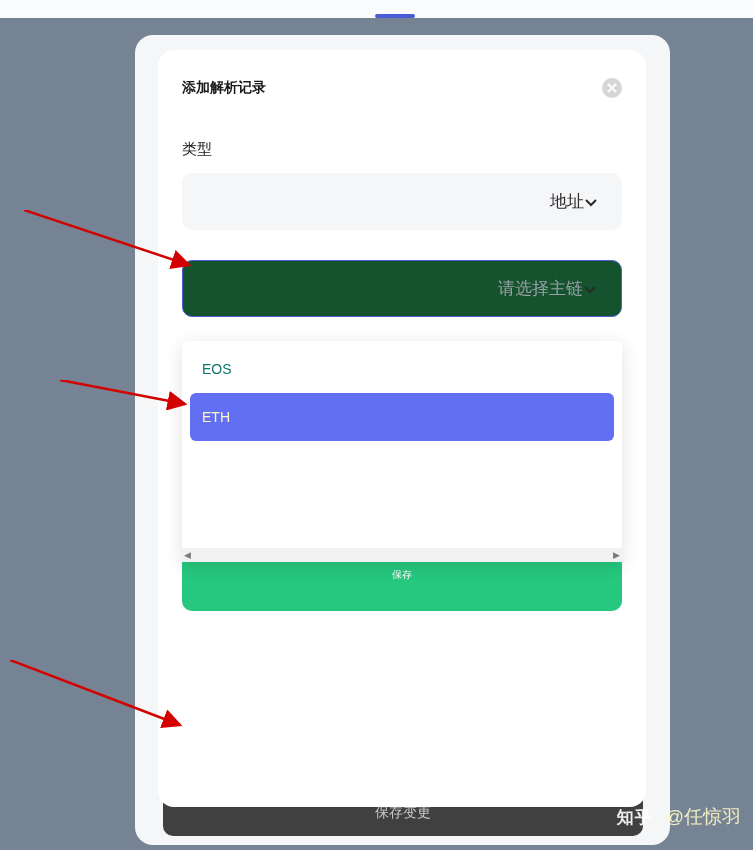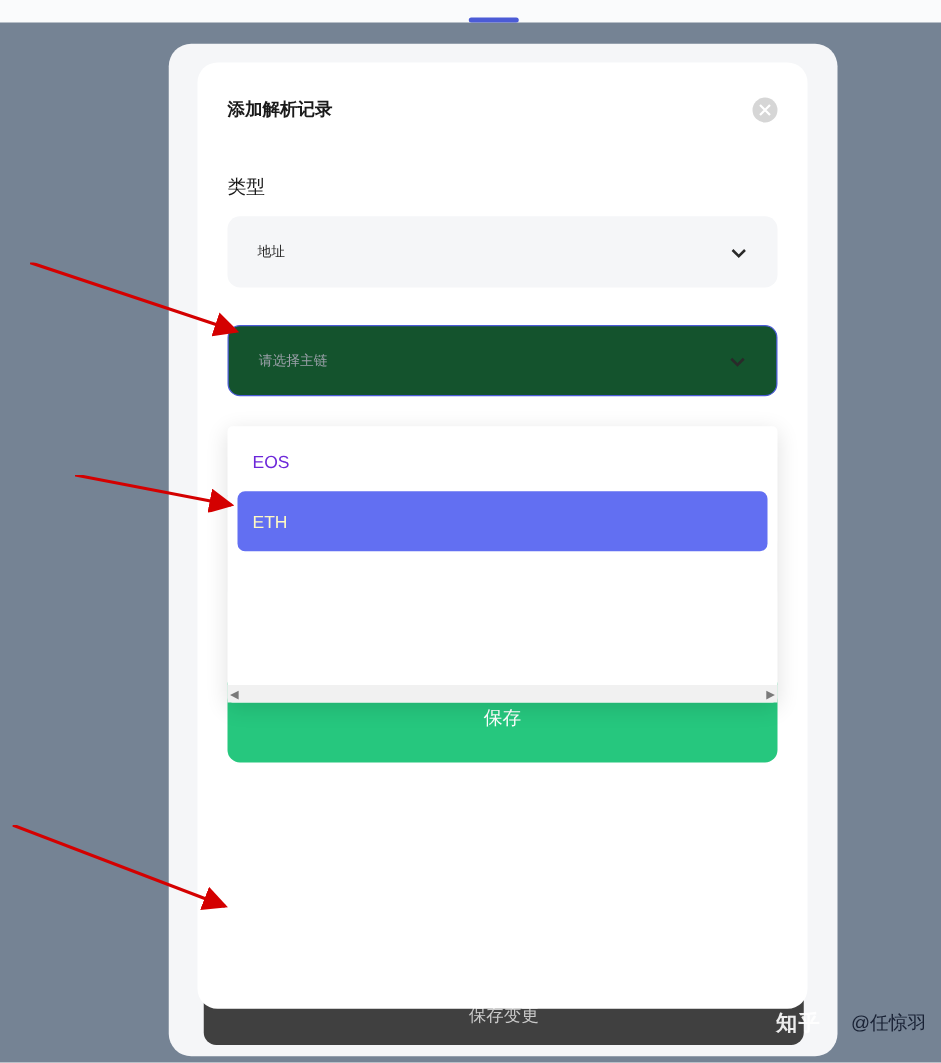--- a/index.html
+++ b/index.html
@@ -105,23 +105,23 @@
       font-size: 13px;
     }
     .select-input {
       width: 100%;
       height: 57px;
       background: #f5f6f8;
       border-radius: 10px;
       padding: 0 24px;
       display: flex;
       align-items: center;
-      justify-content: space-between;
+      justify-content: flex-end;
       cursor: pointer;
-      font-size: 11px;
+      font-size: 17px;
       color: #2a2a2a;
     }
     .select-input.focused {
       background: #14532d;
       border: 1.5px solid #4b5bd6;
     }
     .select-input.placeholder {
       color: #9aa0a8;
     }
     .chevron {
@@ -144,21 +144,21 @@
       flex: 1;
       overflow-y: scroll;
       padding: 4px 8px 0 8px;
     }
     .dropdown-item {
       height: 48px;
       display: flex;
       align-items: center;
       padding: 0 12px;
       font-size: 14px;
-      color: #6d28d9;
+      color: #0f766e;
       border-radius: 6px;
       cursor: pointer;
       margin-bottom: 0px;
     }
     .dropdown-item.highlighted {
       background: #626ff2;
       color: #fef9c3;
     }
     .dropdown-list::-webkit-scrollbar {
       width: 14px;
@@ -195,47 +195,47 @@
       color: #2a2a2a;
       outline: none;
     }
     .save-btn {
       width: 100%;
       height: 72px;
       background: #26c77e;
       border: none;
       border-radius: 10px;
       color: #ffffff;
-      font-size: 15px;
+      font-size: 10px;
       font-weight: 500;
       cursor: pointer;
       margin-top: 26px;
     }
     .arrow {
       position: absolute;
       pointer-events: none;
     }
     .watermark {
       position: absolute;
       right: 12px;
       bottom: 20px;
       display: flex;
       align-items: center;
-      gap: 24px;
+      gap: 12px;
       opacity: 0.9;
     }
     .watermark-logo {
       color: #fff;
       font-size: 17px;
       font-weight: 700;
       letter-spacing: 1px;
     }
     .watermark-text {
-      color: #0f172a;
-      font-size: 15px;
+      color: #fef9c3;
+      font-size: 19px;
     }
   </style>
 </head>
 <body>
 
 <div class="top-bar"></div>
 
 <div class="bg-card"></div>
 <div class="bg-footer-btn">
   <span>保存变更</span>

